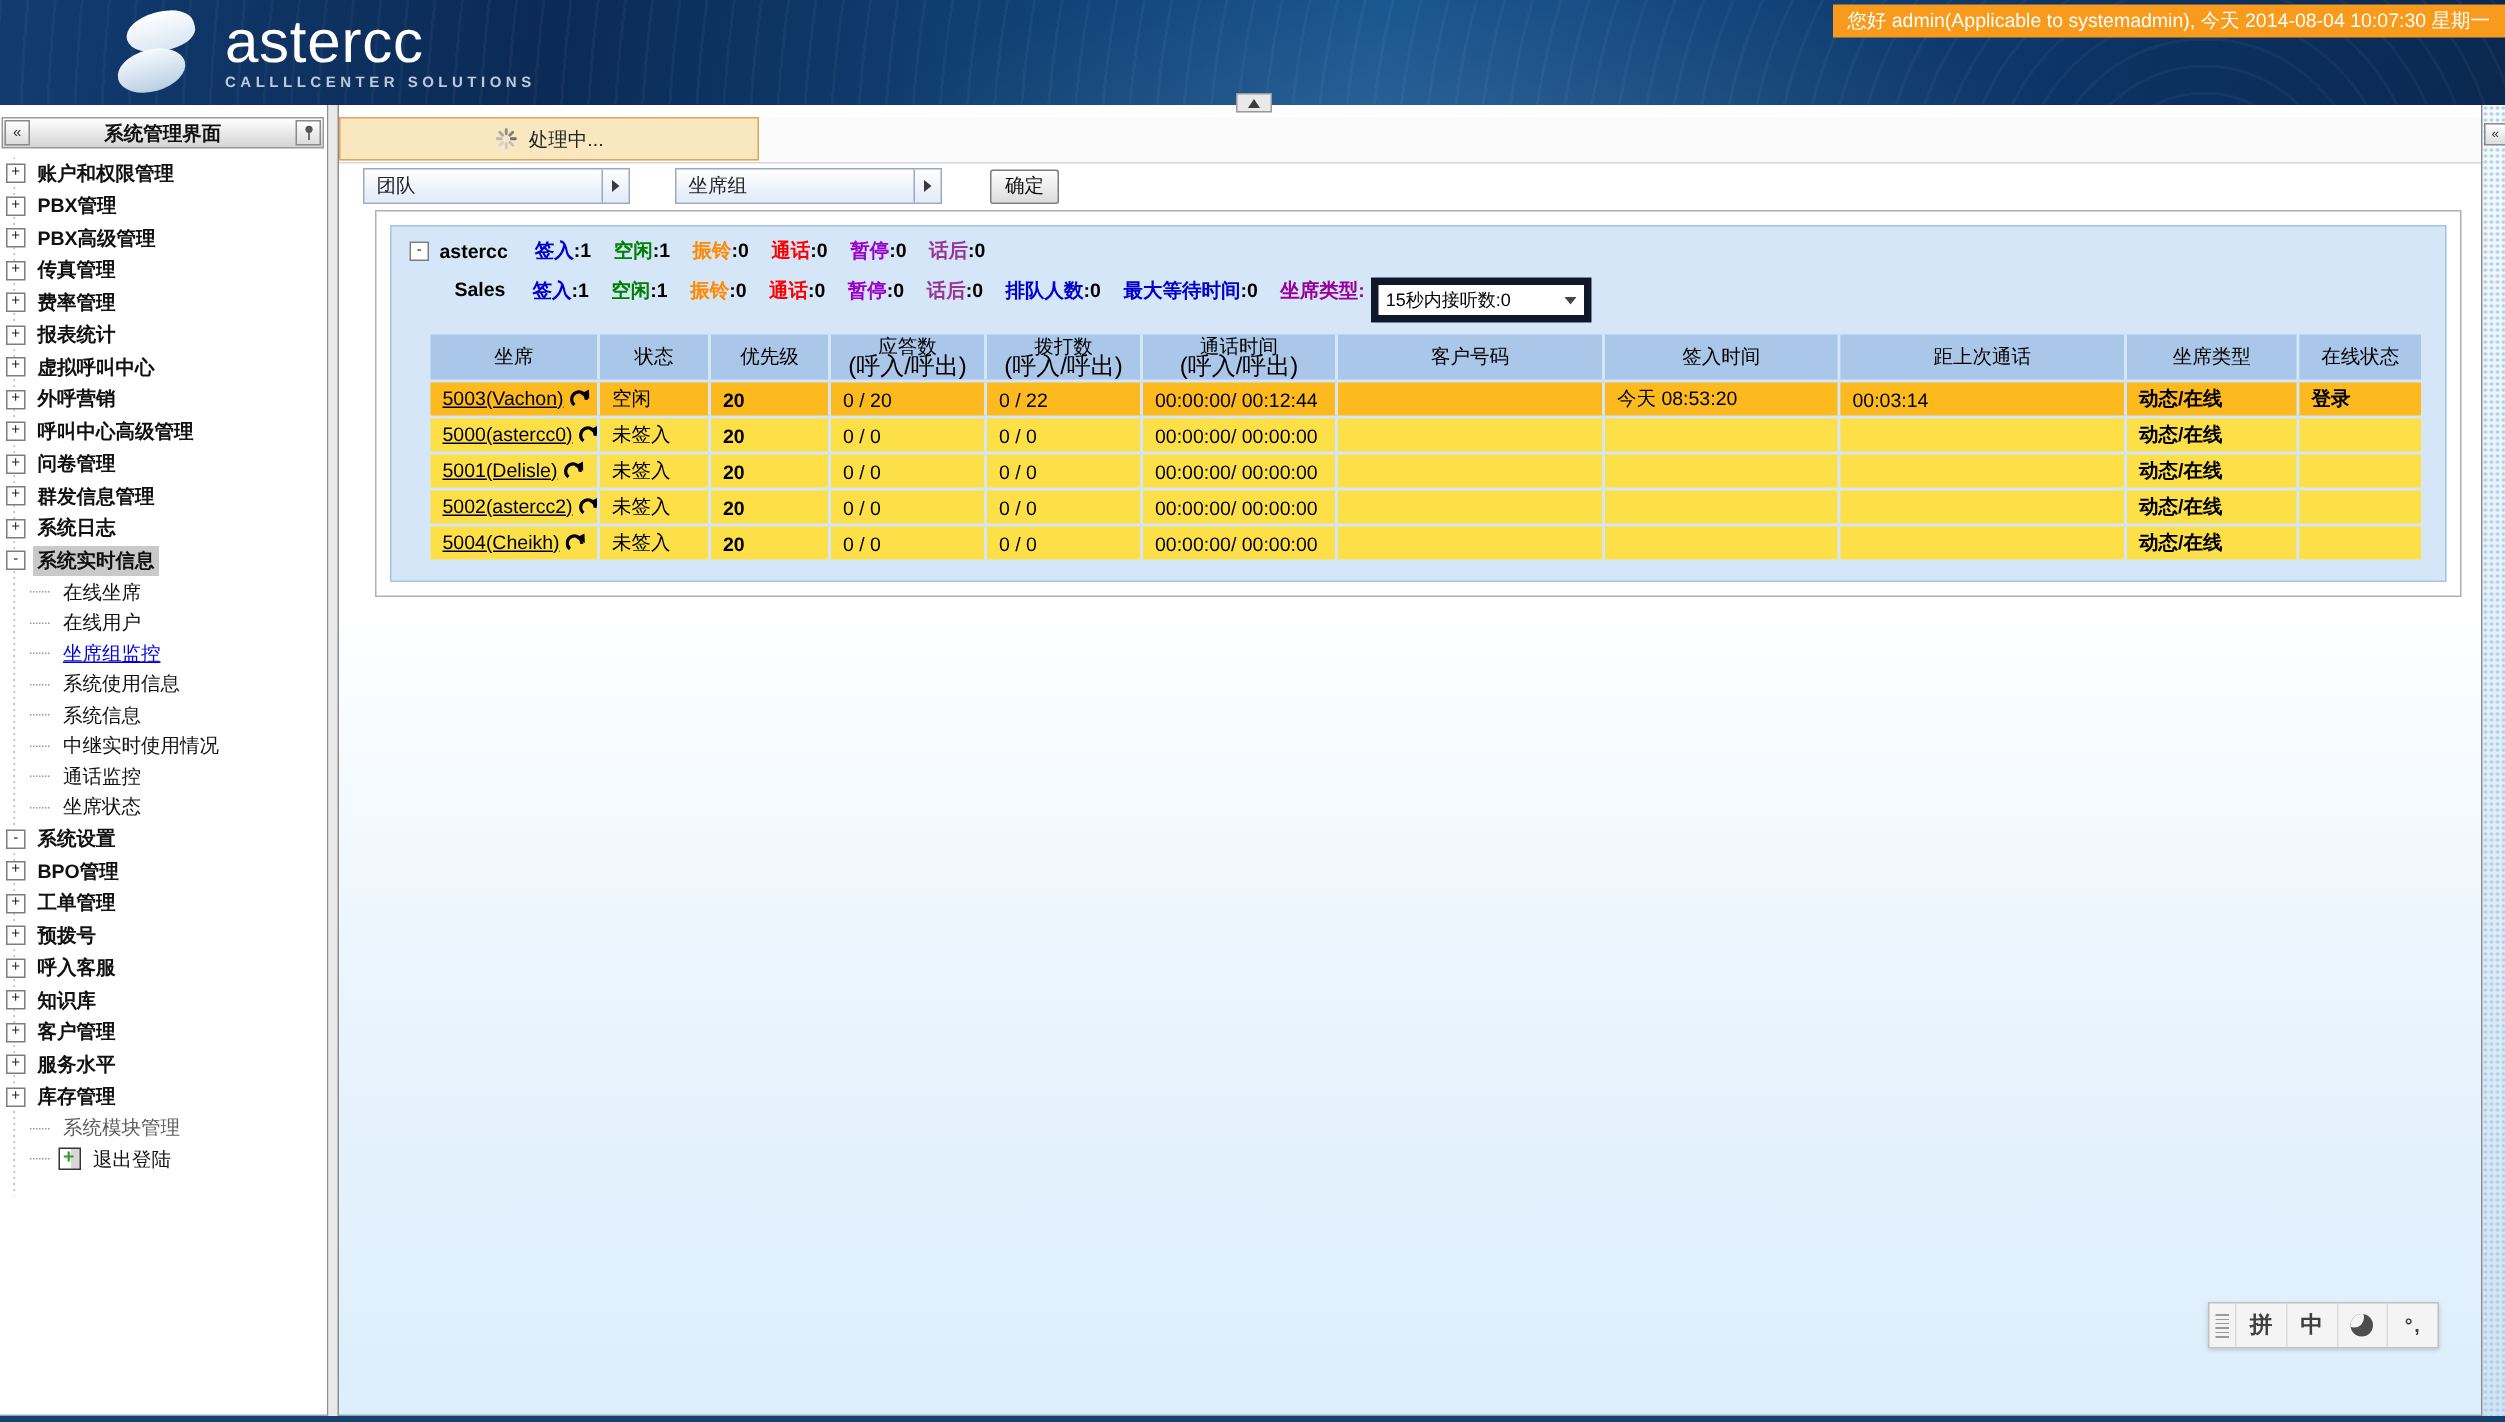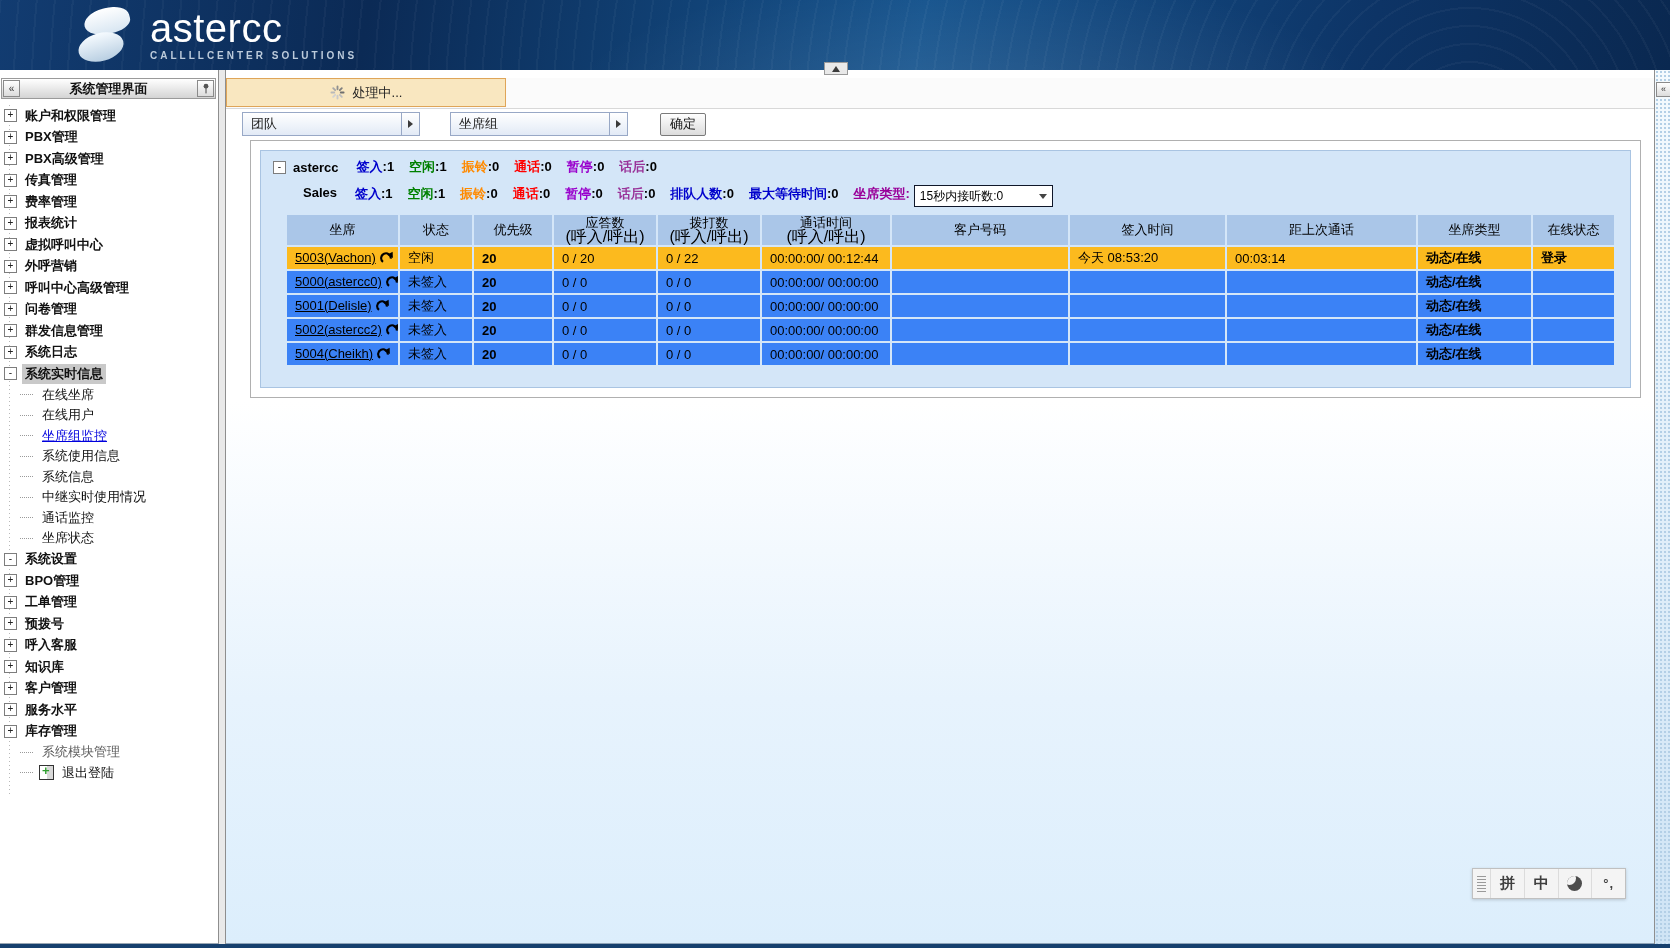--- a/index.html
+++ b/index.html
@@ -72,32 +72,32 @@
 
   .outer-box{position:absolute;top:70px;left:24px;width:1389px;height:256px;background:#fff;border:1px solid #b0b0b0}
   .blue-panel{position:absolute;left:9px;top:9px;right:9px;bottom:9px;background:#d4e6f8;border:1px solid #a9c4e2;overflow:hidden}
   .grp-line{margin:7px 0 0 12px;font-size:13px;font-weight:bold;display:flex;align-items:center;color:#000}
   .grp-line .twisty{margin-right:7px}
   .grp-name{margin-right:18px}
   .sales-line{margin:9px 0 0 42px;font-size:13px;font-weight:bold;display:flex;color:#000}
   .sales-name{margin-right:18px}
   .stat{margin-right:15px;white-space:nowrap}
   .stat .s-v{color:#000}
-  .svc-select{width:132px;height:20px;border:1px solid #0f172a;background:#fff;display:flex;align-items:center;
+  .svc-select{width:132px;height:20px;border:5px solid #0f172a;background:#fff;display:flex;align-items:center;
     font-size:12px;font-weight:normal;padding-left:5px;cursor:pointer;margin-left:2px}
   .svc-select .stxt{flex:1}
   .svc-select .sarrow{width:0;height:0;border-left:4px solid transparent;border-right:4px solid transparent;
     border-top:5px solid #444;margin-right:5px}
 
   table.agent{margin:6px 0 0 26px;border-collapse:separate;border-spacing:0 2px;table-layout:fixed;width:1327px;font-size:13px}
   table.agent th{background:#aac6e8;font-weight:normal;height:30px;padding:0 2px;text-align:center;
     line-height:14px;border-right:2px solid #d4e6f8;color:#000;overflow:hidden}
   table.agent th:last-child{border-right:none}
   table.agent th .sub{font-size:16px}
-  table.agent td{background:#3b82f6;height:22px;padding:0 2px 0 8px;border-right:2px solid #d4e6f8;
+  table.agent td{background:#fde047;height:22px;padding:0 2px 0 8px;border-right:2px solid #d4e6f8;
     overflow:hidden;white-space:nowrap;color:#000}
   table.agent td:last-child{border-right:none}
   table.agent tr.hl td{background:#fcba1e}
   td.b{font-weight:bold}
   .agent-link{color:#000;text-decoration:underline;cursor:pointer;margin-right:4px}
   .ext-ic{vertical-align:-2px;cursor:pointer}
 
   .queue-row{margin:6px 0 0 58px;width:1196px;height:20px;display:flex}
   .queue-cell{background:#aac6e8;border-right:2px solid #d4e6f8;display:flex;align-items:center;justify-content:center;
     font-size:13px;color:#000;box-sizing:border-box}
@@ -133,20 +133,21 @@
     <div class="logo">
       <div class="logo-mark">
         <div class="m1"></div>
           <div class="m2"></div>
       </div>
       <div>
         <div class="logo-t1">astercc</div>
         <div class="logo-t2">CALLLLCENTER SOLUTIONS</div>
       </div>
     </div>
+    <div class="user-badge">您好 admin(Applicable to systemadmin), 今天 2014-08-04 10:07:30 星期一</div>
   </header>
 
   <div class="body-row">
     <div class="collapse-handle">
         <span class="tri"></span>
       </div>
 
     <aside class="sidebar">
       <div class="sidebar-header">
         <span class="sq-btn">«</span>

